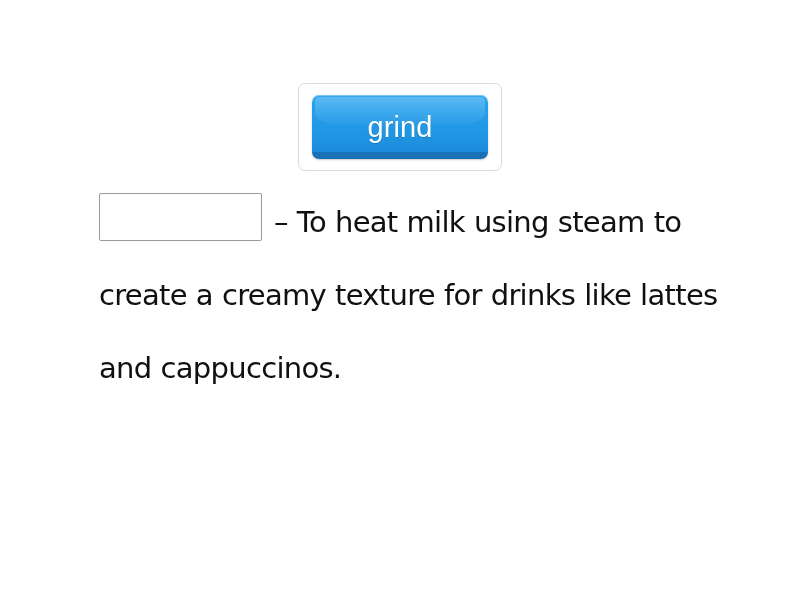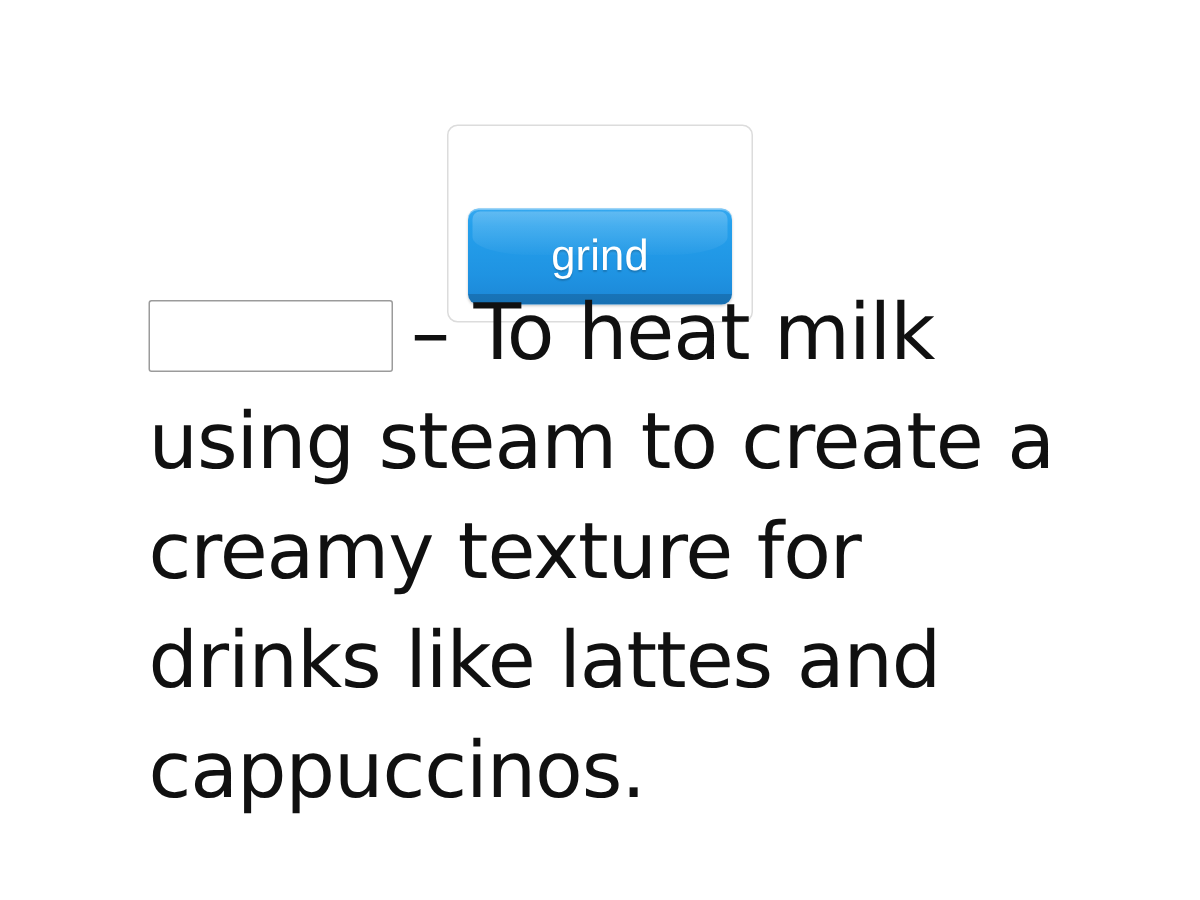--- a/index.html
+++ b/index.html
@@ -50,21 +50,20 @@
     color: #ffffff;
     font-family: "Liberation Sans", "DejaVu Sans", sans-serif;
     font-size: 29px;
     font-weight: 400;
     letter-spacing: 0.1px;
     line-height: 1;
     cursor: pointer;
     user-select: none;
     text-shadow: 0 1px 1px rgba(0, 0, 0, 0.18);
     overflow: hidden;
-    margin-top: 44px;
   }
   
   .word-chip::before {
     content: "";
     position: absolute;
     left: 3px;
     right: 3px;
     top: 2px;
     height: 46%;
     border-radius: 5px 5px 40px 40px / 5px 5px 12px 12px;
@@ -101,21 +100,21 @@
       0 1px 2px rgba(0,0,0,0.22);
   }
 
   
   .sentence {
     position: absolute;
     left: 99px;
     top: 186px;
     width: 625px;
     font-family: "DejaVu Sans", "Liberation Sans", sans-serif;
-    font-size: 52px;
+    font-size: 29px;
     font-weight: 400;
     line-height: 73px;
     color: #101010;
     letter-spacing: -0.7px;
     word-spacing: 0.5px;
     text-align: left;
   }
 
   .blank-box {
     display: inline-block;

